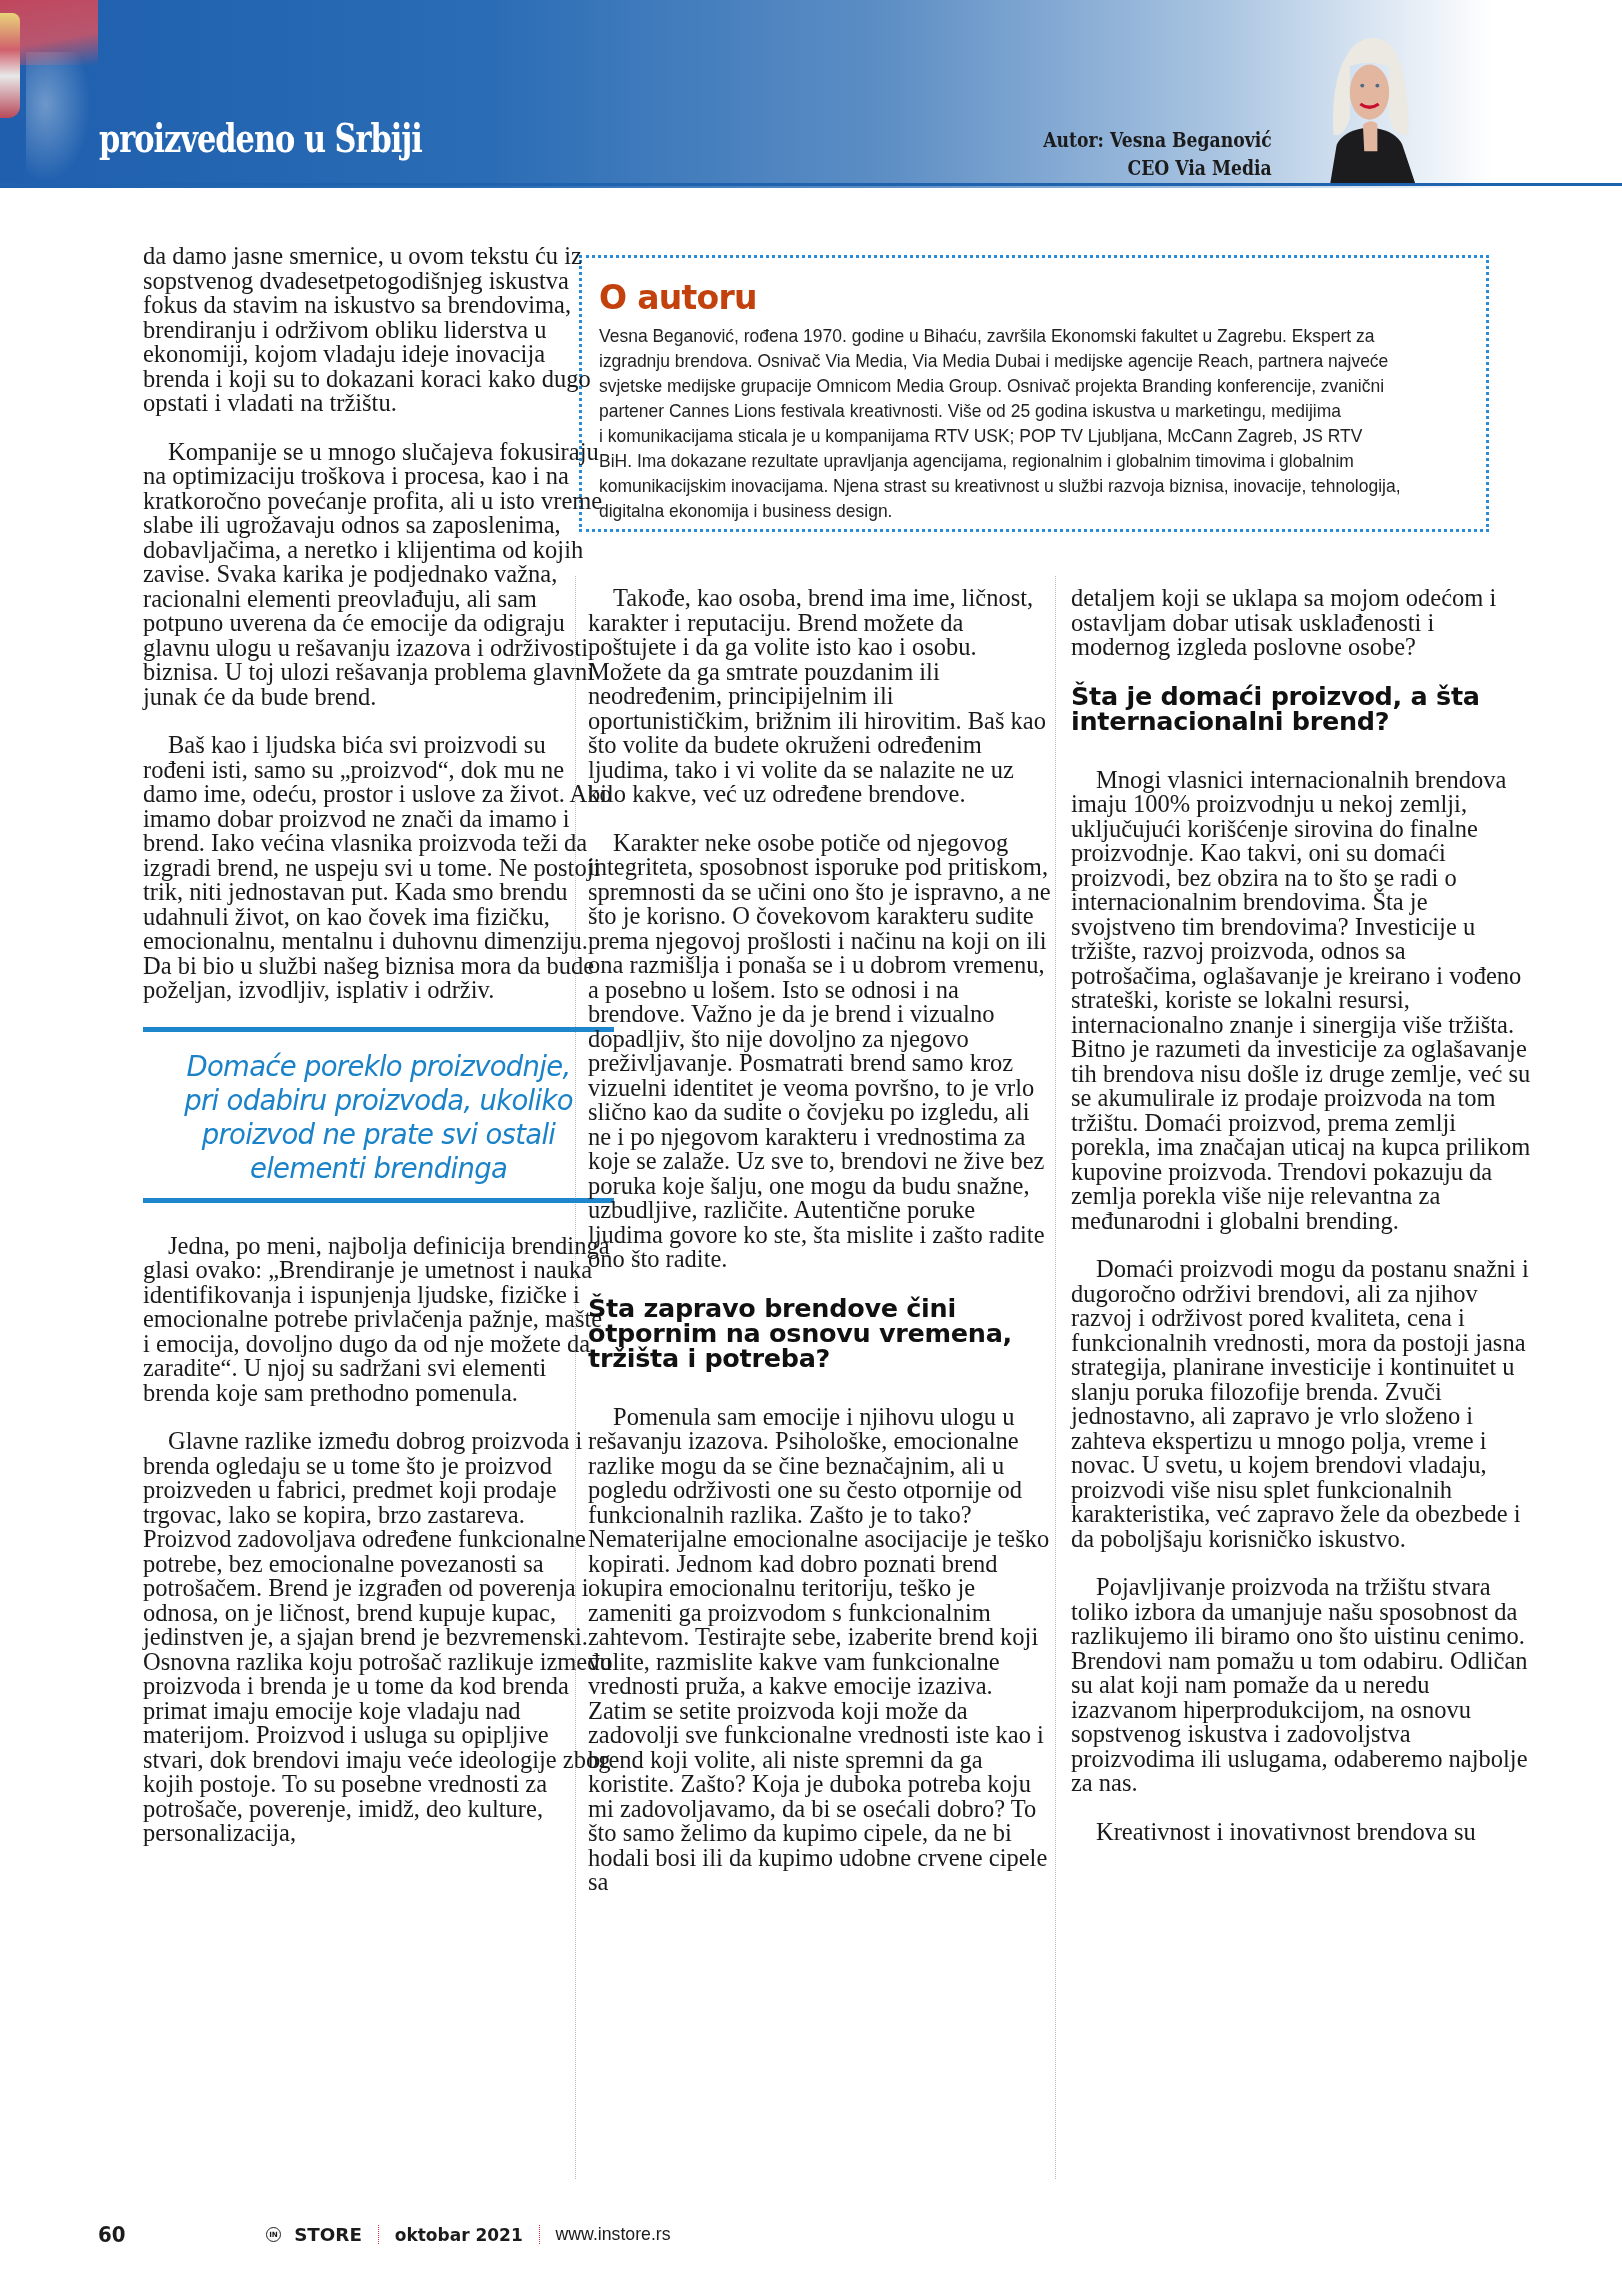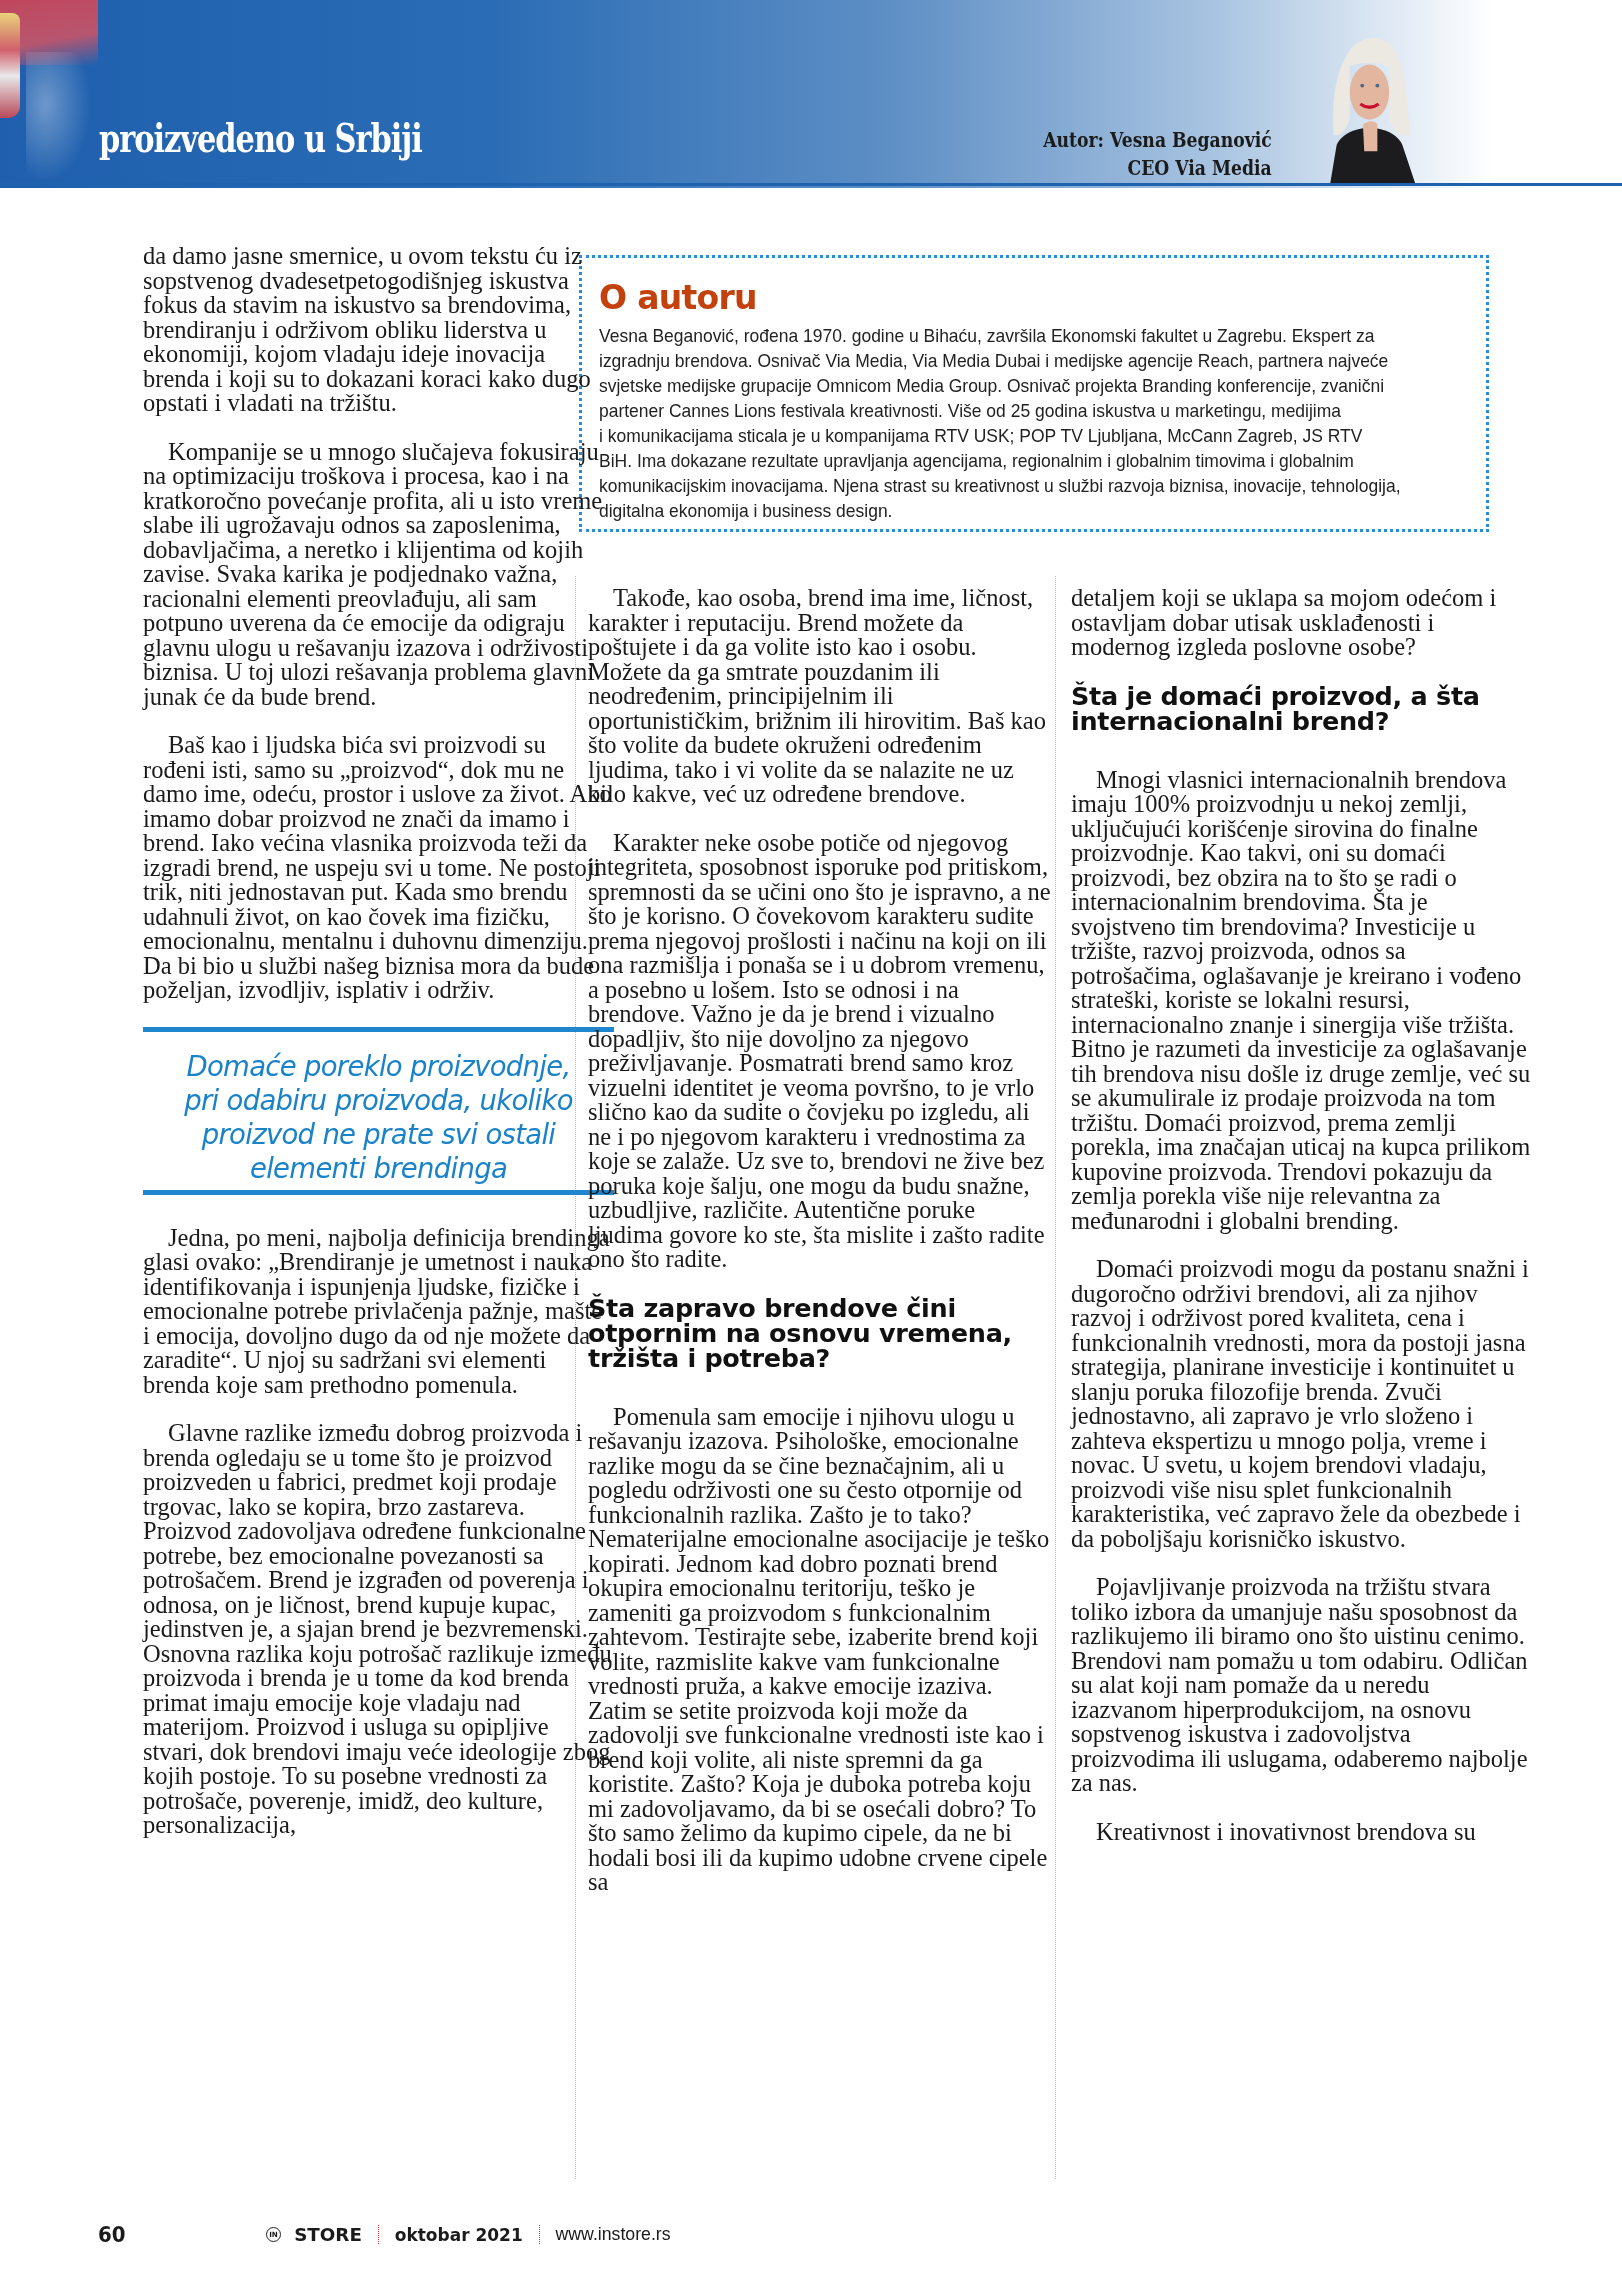--- a/index.html
+++ b/index.html
@@ -43,21 +43,21 @@
   
   .aboutbox { position: absolute; left: 579px; top: 255px; width: 910px; height: 277px;
               border: 3.3px dotted #2a8bd6; box-sizing: border-box; padding: 19.6px 17px 6.5px 17px; }
   .aboutbox h3 { margin: 0 0 6.5px 0; font-family: "DejaVu Sans", sans-serif; font-size: 33px;
                  font-weight: bold; color: #c2410c; letter-spacing: -0.7px; }
   .aboutbox .bio { font-family: "Liberation Sans", sans-serif; font-size: 19px; line-height: 25px;
                    color: #222; transform: scaleX(0.92); transform-origin: left top; width: 949px; }
 
   
   .pull { margin: 6.5px 0 31px 0; border-top: 5.2px solid #1e86cc; border-bottom: 5.2px solid #1e86cc;
-          padding: 17px 0 5px 0; text-align: center; }
+          padding: 17px 0 13px 0; text-align: center; }
   .pull div { font-family: "DejaVu Sans", sans-serif; font-style: italic; font-size: 27.5px; line-height: 34px;
               color: #1a82c8; letter-spacing: -0.7px; }
 
   
   .footer { position: absolute; top: 2222px; left: 98px; font-family: "DejaVu Sans", sans-serif;
             display: flex; align-items: center; gap: 8px; }
   .page-num { font-weight: bold; font-size: 22px; color: #1b1b1b; width: 160px; transform: scaleX(0.9); transform-origin: left; }
   .logo-icon { display: inline-block; width: 13px; height: 13px; border-radius: 50%; border: 1.3px solid #222;
                font-size: 7.2px; line-height: 13px; text-align: center; font-weight: bold; margin-right: 5.2px; }
   .brand { font-weight: bold; font-size: 18.3px; color: #1b1b1b; }

